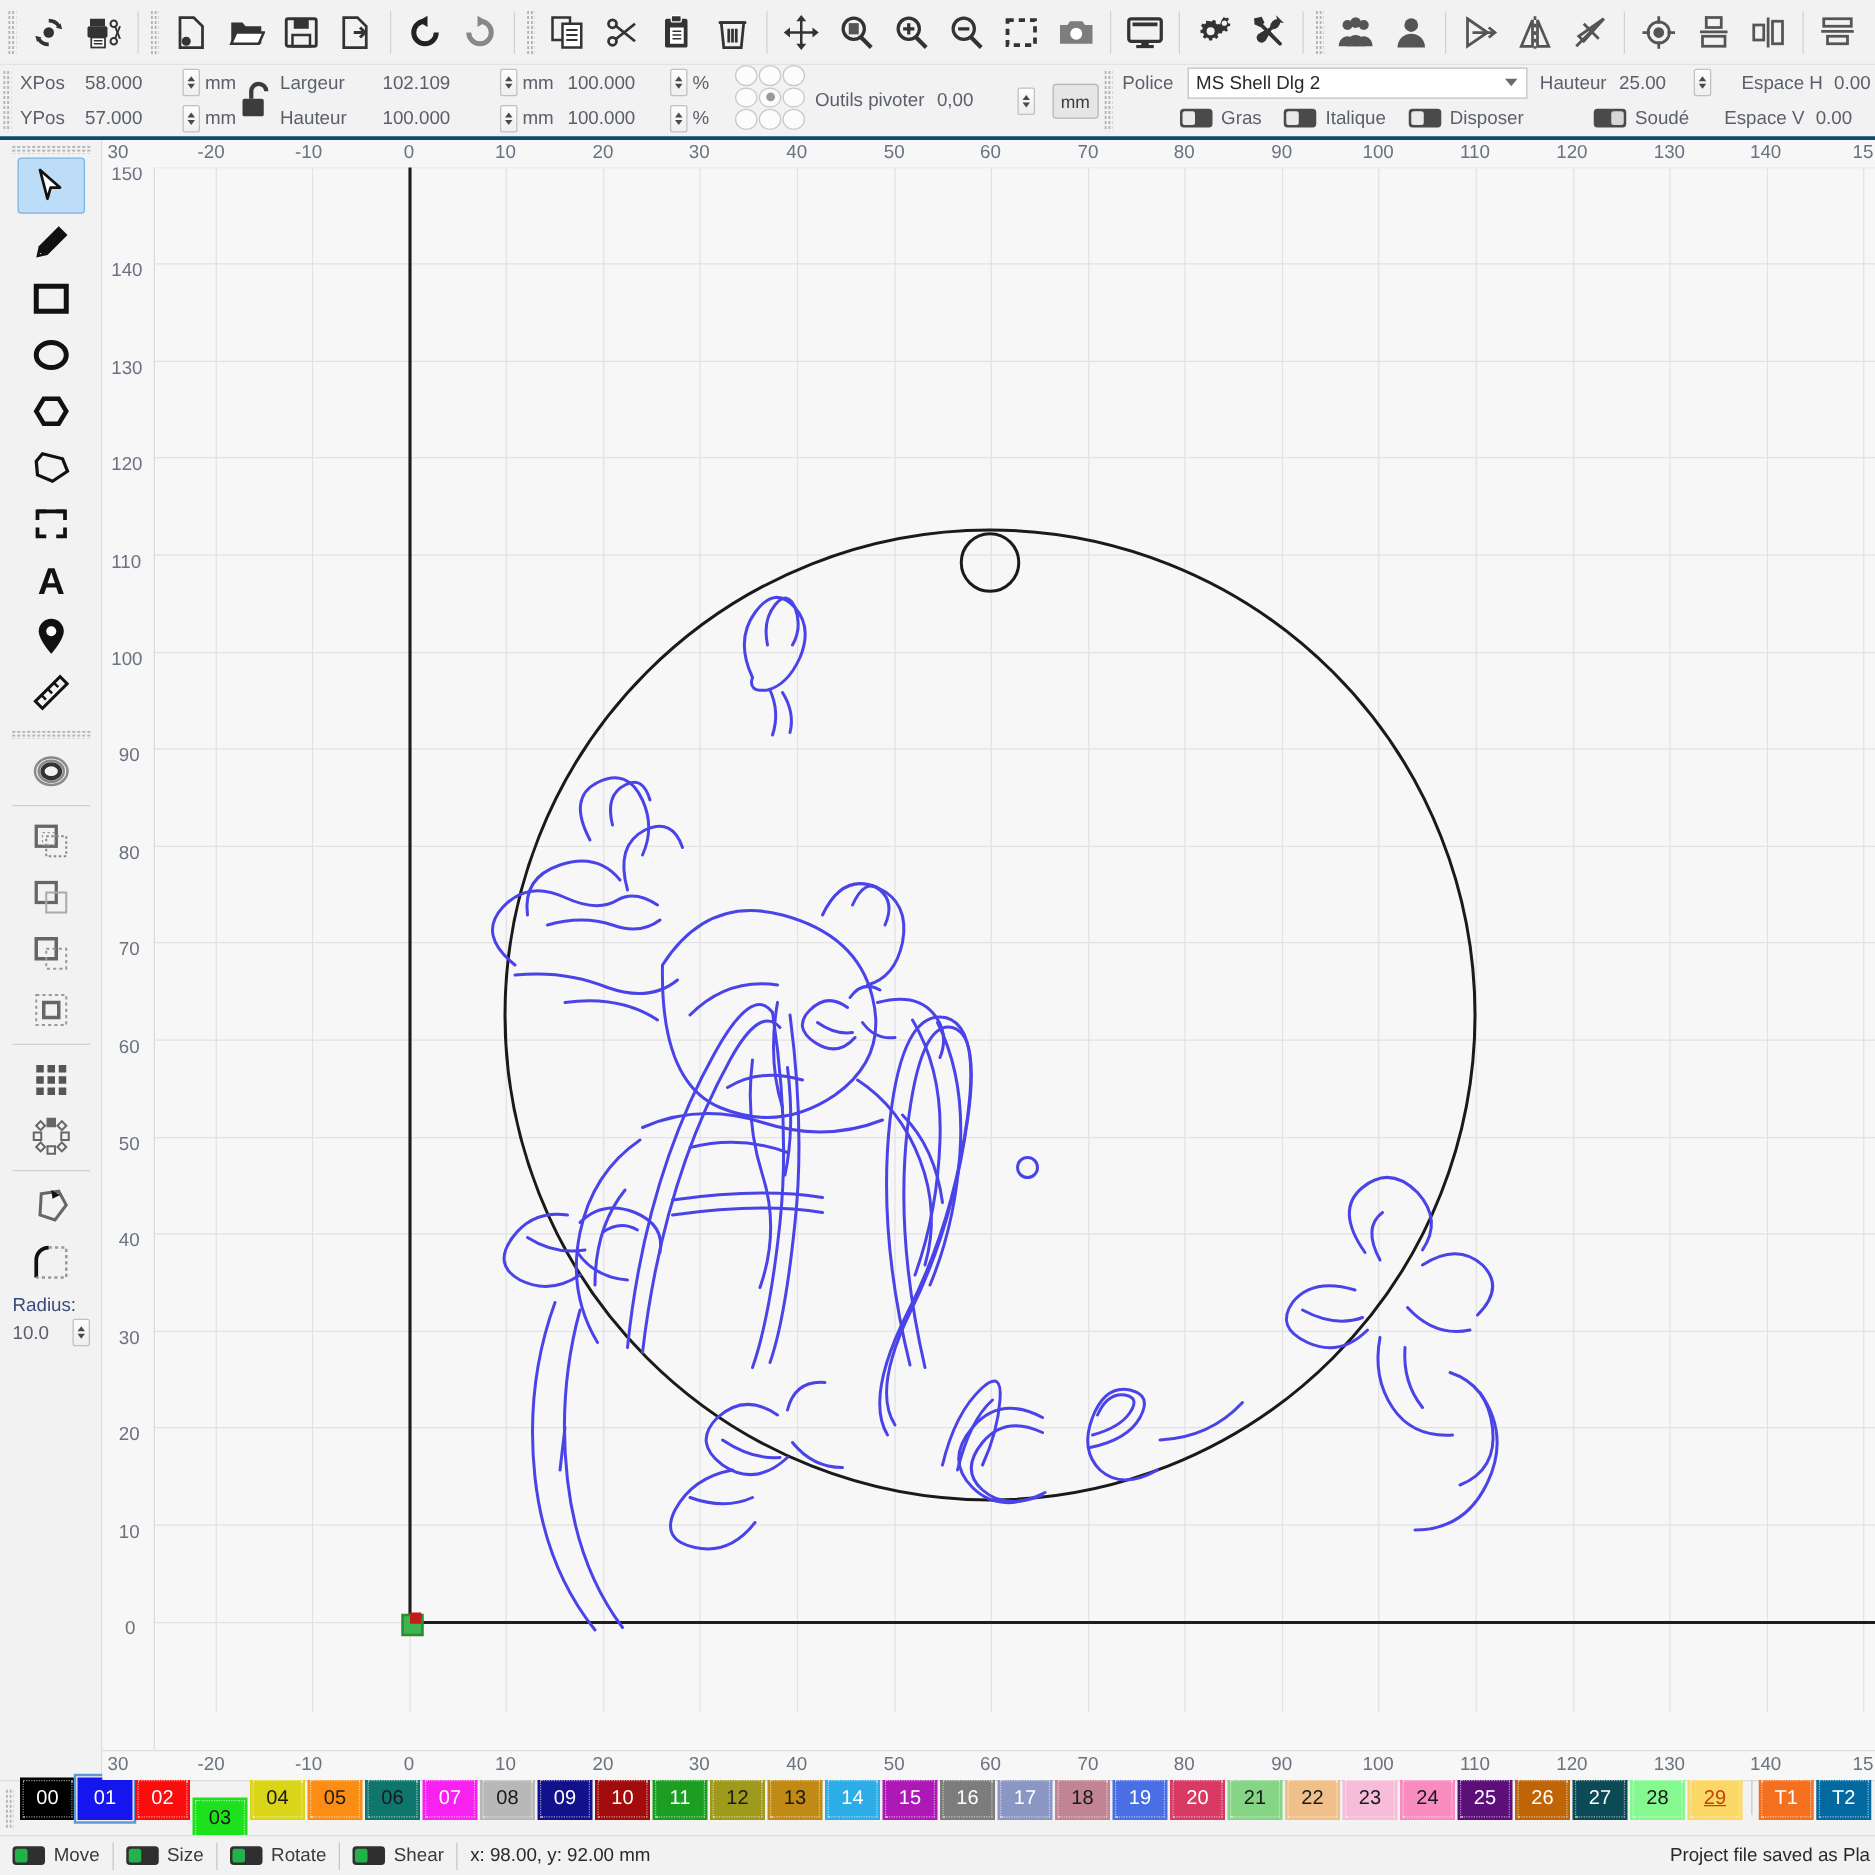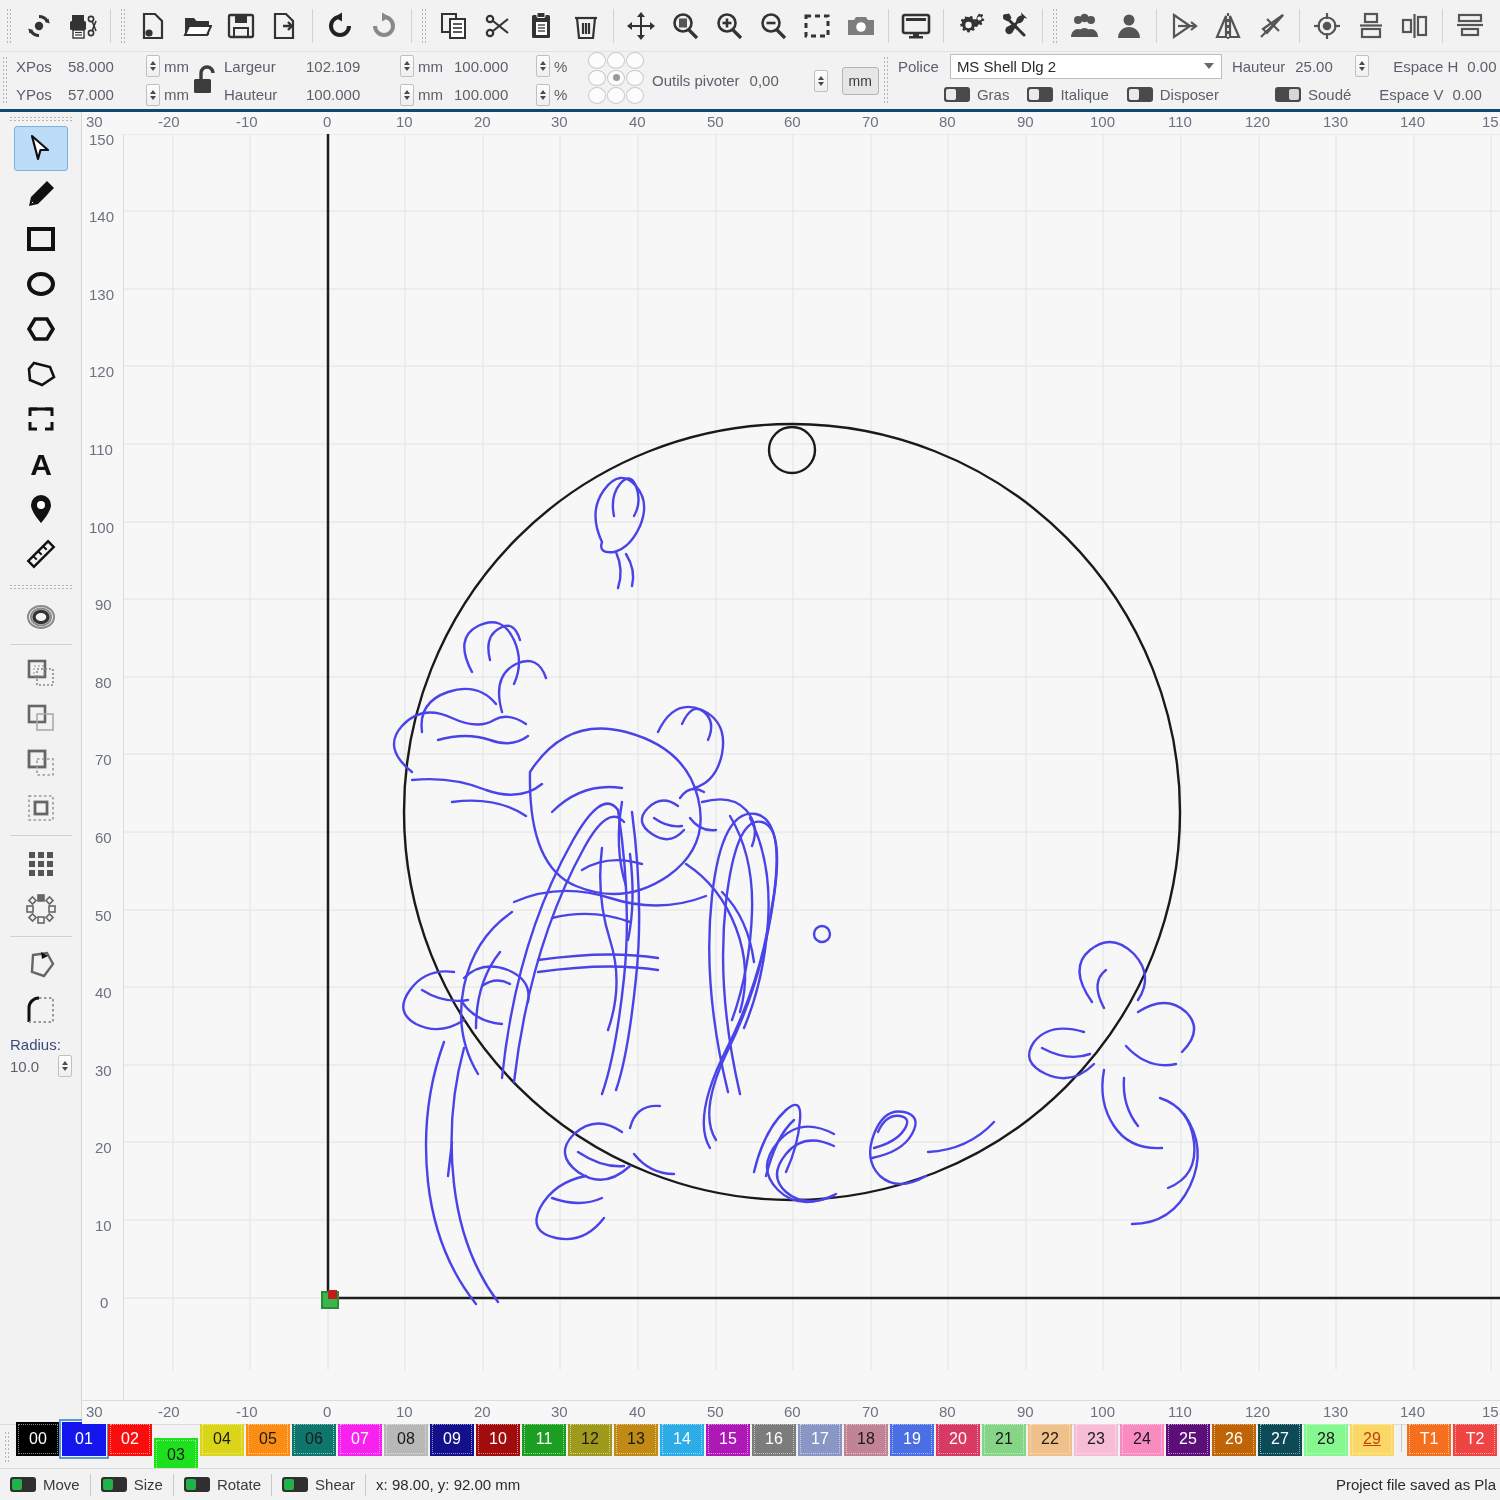--- a/index.html
+++ b/index.html
@@ -980,21 +980,21 @@
         <div class="sw" style="background: rgb(240, 192, 138); color: rgb(26, 26, 26);">22</div>
         <div class="sw" style="background: rgb(247, 188, 216); color: rgb(26, 26, 26);">23</div>
         <div class="sw" style="background: rgb(248, 140, 192); color: rgb(26, 26, 26);">24</div>
         <div class="sw" style="background: rgb(92, 15, 120); color: rgb(255, 255, 255);">25</div>
         <div class="sw" style="background: rgb(192, 100, 8); color: rgb(255, 255, 255);">26</div>
         <div class="sw" style="background: rgb(12, 74, 86); color: rgb(255, 255, 255);">27</div>
         <div class="sw" style="background: rgb(134, 248, 144); color: rgb(26, 26, 26);">28</div>
         <div class="sw" style="background: rgb(251, 216, 102); color: #c2410c; text-decoration: underline;">29</div>
         <div class="swsep"></div>
         <div class="sw" style="background: rgb(244, 112, 30); color: rgb(255, 255, 255);">T1</div>
-        <div class="sw" style="background: #ef4444; color: rgb(255, 255, 255);">T2</div>
+        <div class="sw" style="background: #0369a1; color: rgb(255, 255, 255);">T2</div>
       </div>
   </div>
 
   <div class="status">
     <div class="stitem">
       <span class="tgl green"></span>
       <span>Move</span>
     </div>
     <div class="stsep"></div>
     <div class="stitem" style="margin-left:0">

